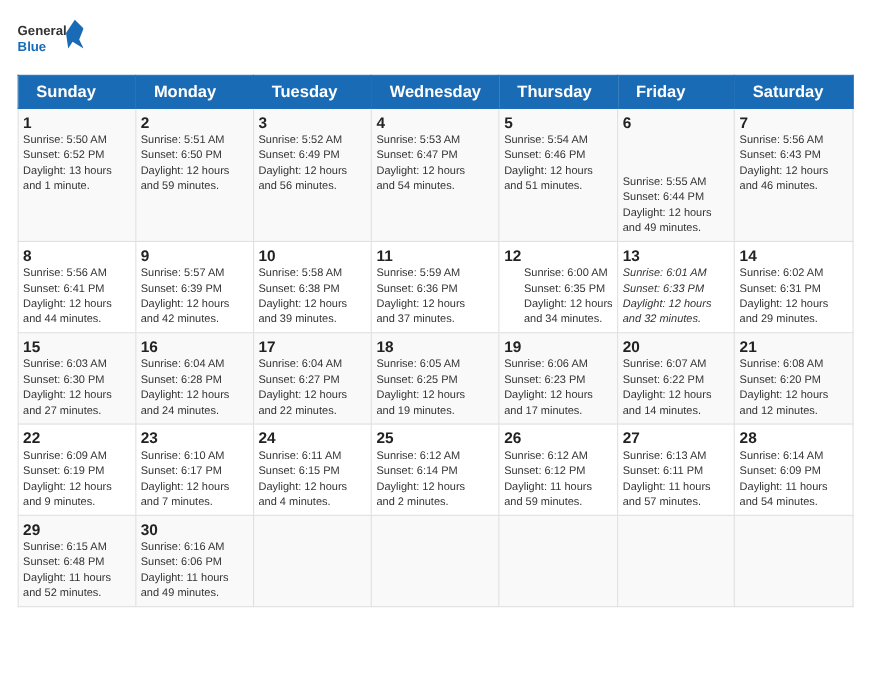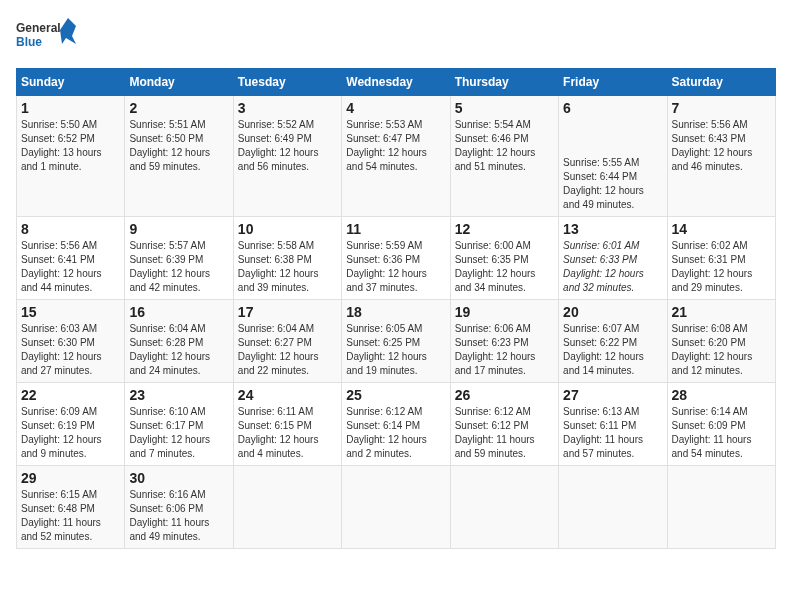--- a/index.html
+++ b/index.html
@@ -36,23 +36,23 @@
     table {
       width: 100%;
       border-collapse: collapse;
       font-size: 11px;
     }
     thead tr {
       background: #1a6bb5;
       color: #fff;
     }
     thead th {
-      padding: 6px 4px;
+      padding: 6px 16px;
       text-align: left;
-      font-size: 12px;
+      font-size: 15px;
       font-weight: bold;
       border: 1px solid #1a6bb5;
     }
     tbody tr {
       border-bottom: 1px solid #ddd;
     }
     tbody tr:nth-child(odd) {
       background: #f9f9f9;
     }
     tbody tr:nth-child(even) {
@@ -186,21 +186,21 @@
         </td>
         <td>
           <span class="day-num">11</span>
           <div class="day-info" style="white-space: pre-line;">Sunrise: 5:59 AM
 Sunset: 6:36 PM
 Daylight: 12 hours
 and 37 minutes.</div>
         </td>
         <td>
           <span class="day-num">12</span>
-          <div class="day-info" style="white-space: pre-line;">Sunrise: 6:00 AM
+          <div class="day-info" style="white-space: pre-line; margin-left: 18px;">Sunrise: 6:00 AM
 Sunset: 6:35 PM
 Daylight: 12 hours
 and 34 minutes.</div>
         </td>
         <td>
           <span class="day-num">13</span>
           <div class="day-info" style="white-space: pre-line; font-style: italic;">Sunrise: 6:01 AM
 Sunset: 6:33 PM
 Daylight: 12 hours
 and 32 minutes.</div>

